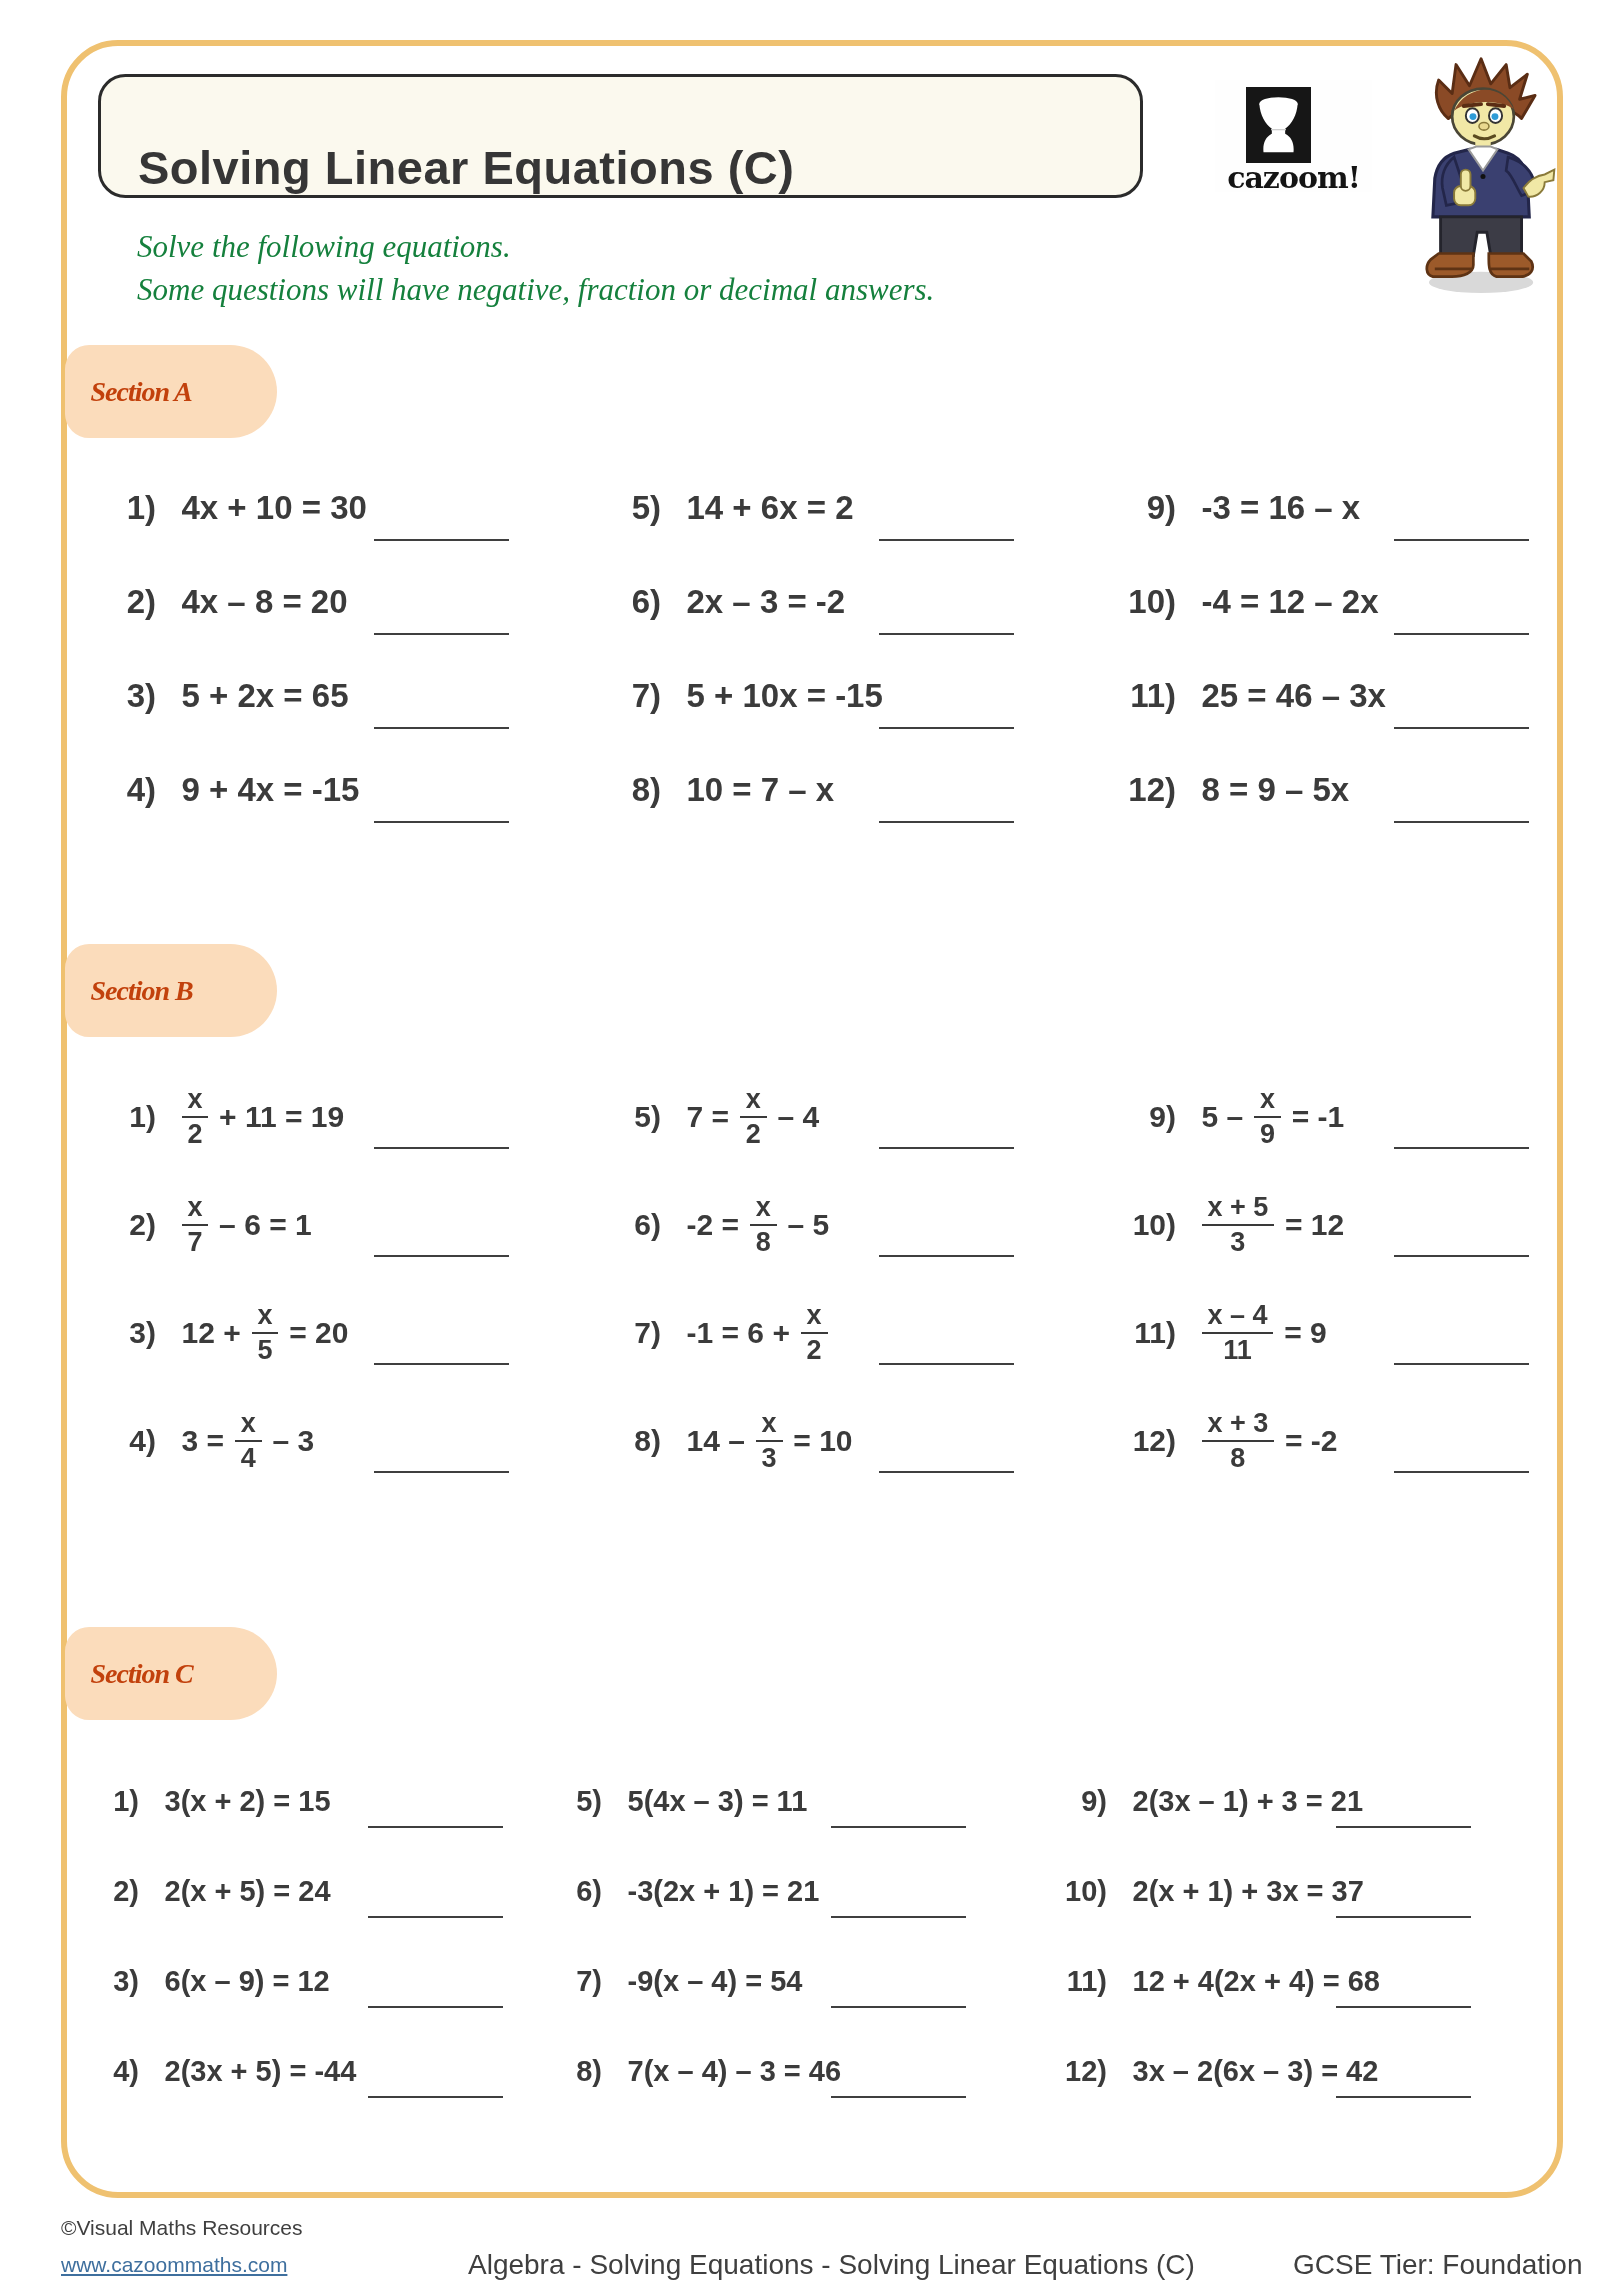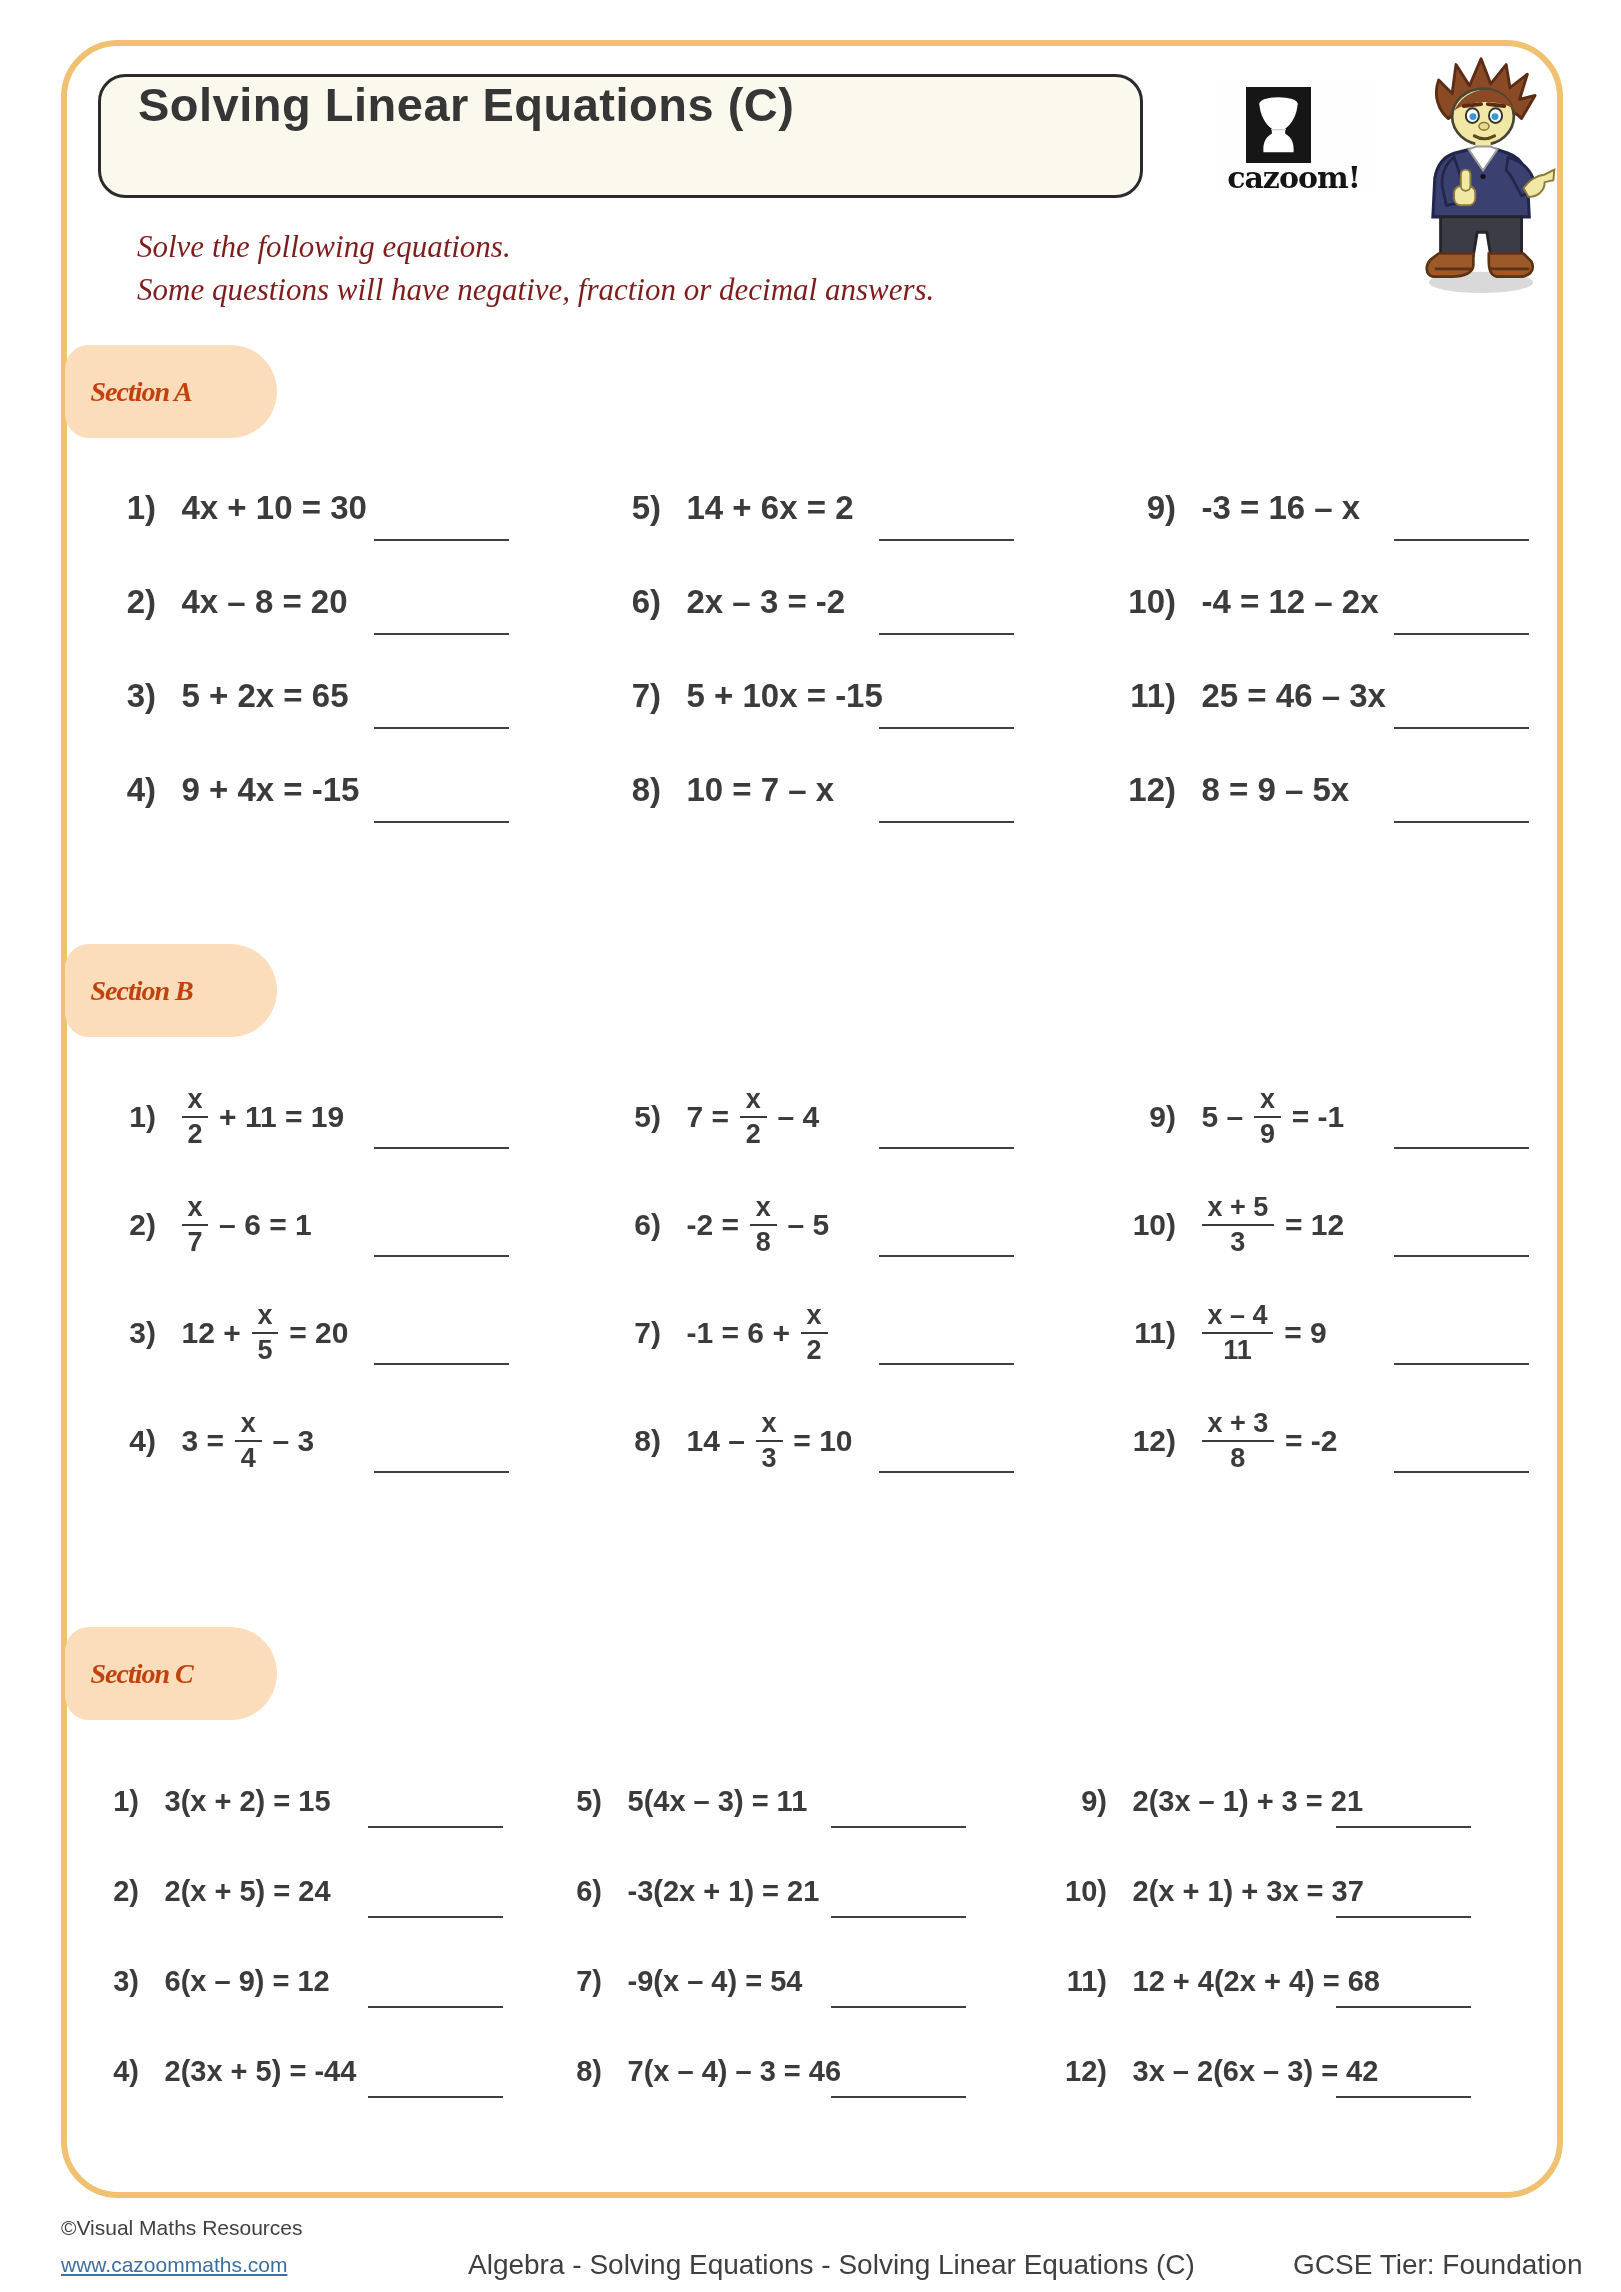--- a/index.html
+++ b/index.html
@@ -3,31 +3,31 @@
 <meta charset="utf-8">
 <style>
   html,body{margin:0;padding:0;background:#fff;}
   .page{position:relative;width:1621px;height:2293px;background:#ffffff;overflow:hidden;
         font-family:"Liberation Sans",sans-serif;color:#3a3a3a;}
   .frame{position:absolute;left:61px;top:40px;width:1502px;height:2158px;
          border:6.9px solid #efc170;border-radius:57px;box-sizing:border-box;background:transparent;}
   
   .title-box{position:absolute;left:98px;top:74px;width:1045px;height:124px;background:#fbf9ee;
              border:3.9px solid #2b2b2b;border-radius:27.4px;box-sizing:border-box;
-             display:flex;align-items:flex-start;padding-left:37px;}
+             display:flex;align-items:flex-end;padding-left:37px;}
   .title-text{font-size:47px;font-weight:bold;color:#363636;letter-spacing:0.5px;}
   .logo-backdrop{position:absolute;left:1215px;top:80px;width:157px;height:112px;background:#fefefe;}
   .logo-square{position:absolute;left:1246px;top:87px;width:65px;height:76px;background:#161616;
                display:flex;align-items:center;justify-content:center;}
   .logo-word{position:absolute;left:1213px;top:160px;width:161px;text-align:center;
              font-family:"DejaVu Serif",serif;font-weight:bold;font-size:30px;color:#141414;letter-spacing:-1px;}
   .mascot{position:absolute;left:1396px;top:53px;width:174px;height:241px;}
   
   .instructions{position:absolute;left:137px;top:225px;font-family:"Liberation Serif",serif;
-                font-style:italic;font-size:31px;color:#7f1d1d;line-height:43px;}
+                font-style:italic;font-size:31px;color:#15803d;line-height:43px;}
   
   .badge{position:absolute;left:65px;width:212px;height:93px;background:#fbdcbb;
          border-radius:25.5px 49px 49px 25.5px;display:flex;align-items:center;
          padding-left:25.5px;box-sizing:border-box;}
   .badge span{font-family:"Liberation Serif",serif;font-weight:bold;font-style:italic;
               font-size:28px;color:#c2410c;letter-spacing:-1px;}
   .badge-a{top:345px;} .badge-b{top:944px;} .badge-c{top:1627px;}
   
   .problems{position:absolute;display:grid;grid-auto-flow:column;font-weight:bold;color:#3b3b3b;}
   .sec-a{left:93px;top:461px;grid-template-rows:repeat(4,94px);grid-template-columns:505px 515px 446px;font-size:33px;}

